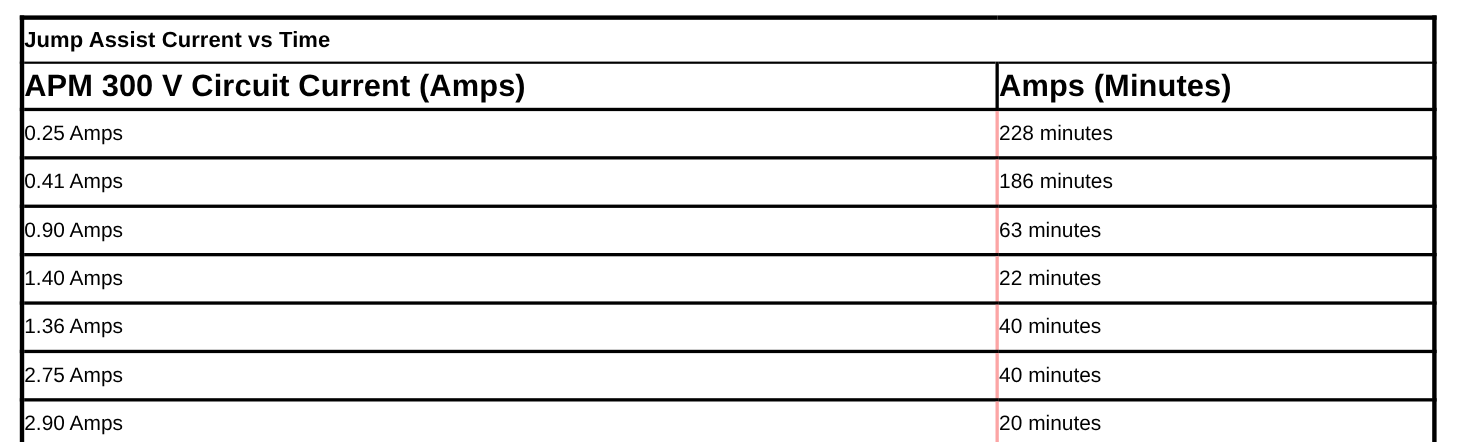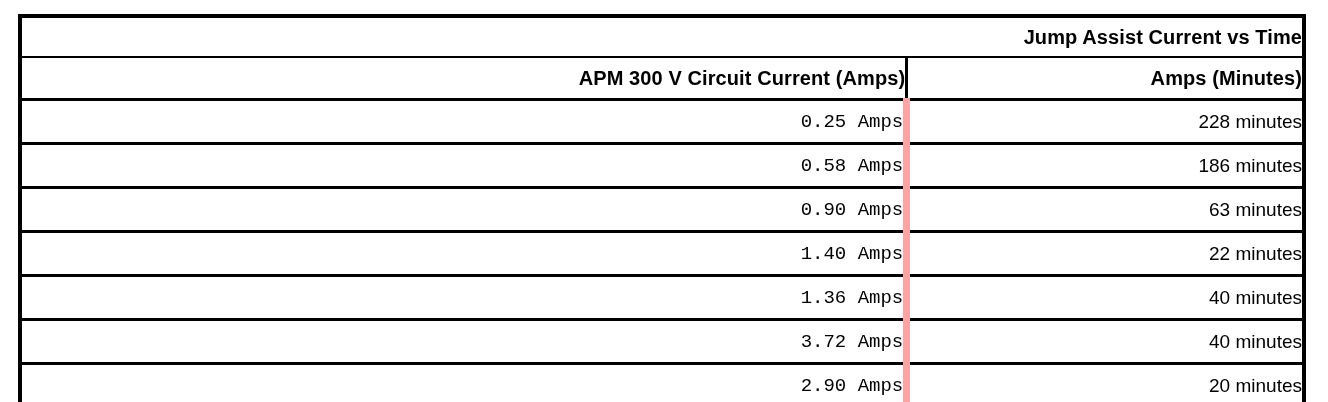--- a/index.html
+++ b/index.html
@@ -28,21 +28,21 @@
     width: 100%;
     height: 100%;
     border-collapse: collapse;
     table-layout: fixed;
     background: #ffffff;
   }
 
   table.data-table td {
     background: #ffffff;
     padding: 0;
-    text-align: right;
+    text-align: left;
     vertical-align: middle;
     color: #000000;
   }
 
   
   table.data-table {
     border-left: 4px solid #000;
     border-right: 4px solid #000;
     border-top: 4px solid #000;
     border-bottom: 4px solid #000;
@@ -53,42 +53,41 @@
     height: 38px;
     font-size: 20px;
     font-weight: bold;
     letter-spacing: 0.1px;
     border-bottom: 2px solid #000;
   }
 
   
   .header-row td {
     height: 40px;
-    font-size: 20px;
+    font-size: 28px;
     font-weight: bold;
     letter-spacing: 0.1px;
     border-bottom: 3px solid #000;
   }
   .header-row td.col-current {
     border-right: 3px solid #000;
   }
 
   
   .data-row td {
     height: 41px;
     font-size: 19px;
     font-weight: normal;
     border-bottom: 3px solid #000;
   }
   .data-row:last-child td {
     border-bottom: none;
   }
   .data-row td.col-current {
-    border-right: 7px solid #fca5a5;
-    font-family: Liberation Mono, monospace;
+    border-right: 3px solid #fca5a5;
   }
 
   
   col.c-current { width: 884px; }
   col.c-time    { width: 396px; }
 </style>
 </head>
 <body>
 
 <div id="table-wrap">
@@ -104,37 +103,37 @@
       <tr class="header-row">
         <td class="col-current">APM 300 V Circuit Current (Amps)</td>
         <td class="col-time">Amps (Minutes)</td>
       </tr>
 
       <tr class="data-row">
         <td class="col-current">0.25 Amps</td>
         <td class="col-time">228 minutes</td>
       </tr>
       <tr class="data-row">
-        <td class="col-current">0.58 Amps</td>
+        <td class="col-current">0.41 Amps</td>
         <td class="col-time">186 minutes</td>
       </tr>
       <tr class="data-row">
         <td class="col-current">0.90 Amps</td>
         <td class="col-time">63 minutes</td>
       </tr>
       <tr class="data-row">
         <td class="col-current">1.40 Amps</td>
         <td class="col-time">22 minutes</td>
       </tr>
       <tr class="data-row">
         <td class="col-current">1.36 Amps</td>
         <td class="col-time">40 minutes</td>
       </tr>
       <tr class="data-row">
-        <td class="col-current">3.72 Amps</td>
+        <td class="col-current">2.75 Amps</td>
         <td class="col-time">40 minutes</td>
       </tr>
       <tr class="data-row">
         <td class="col-current">2.90 Amps</td>
         <td class="col-time">20 minutes</td>
       </tr>
     </tbody>
   </table>
 </div>
 

